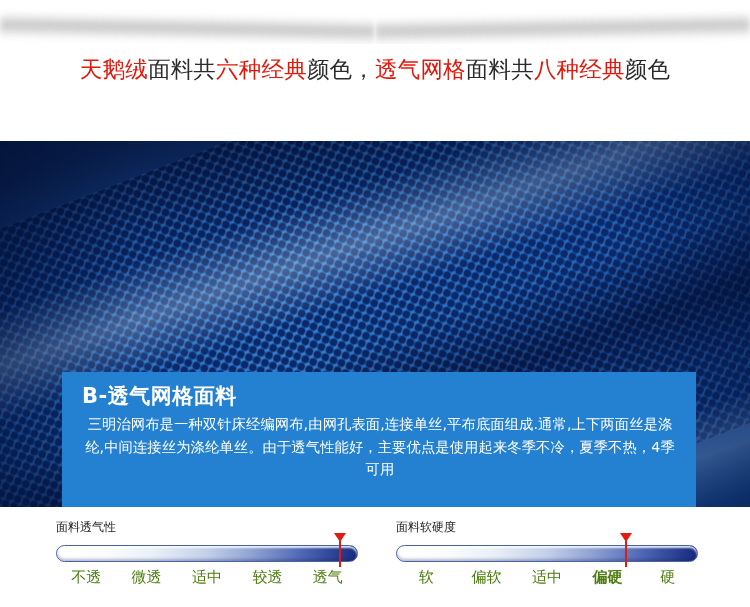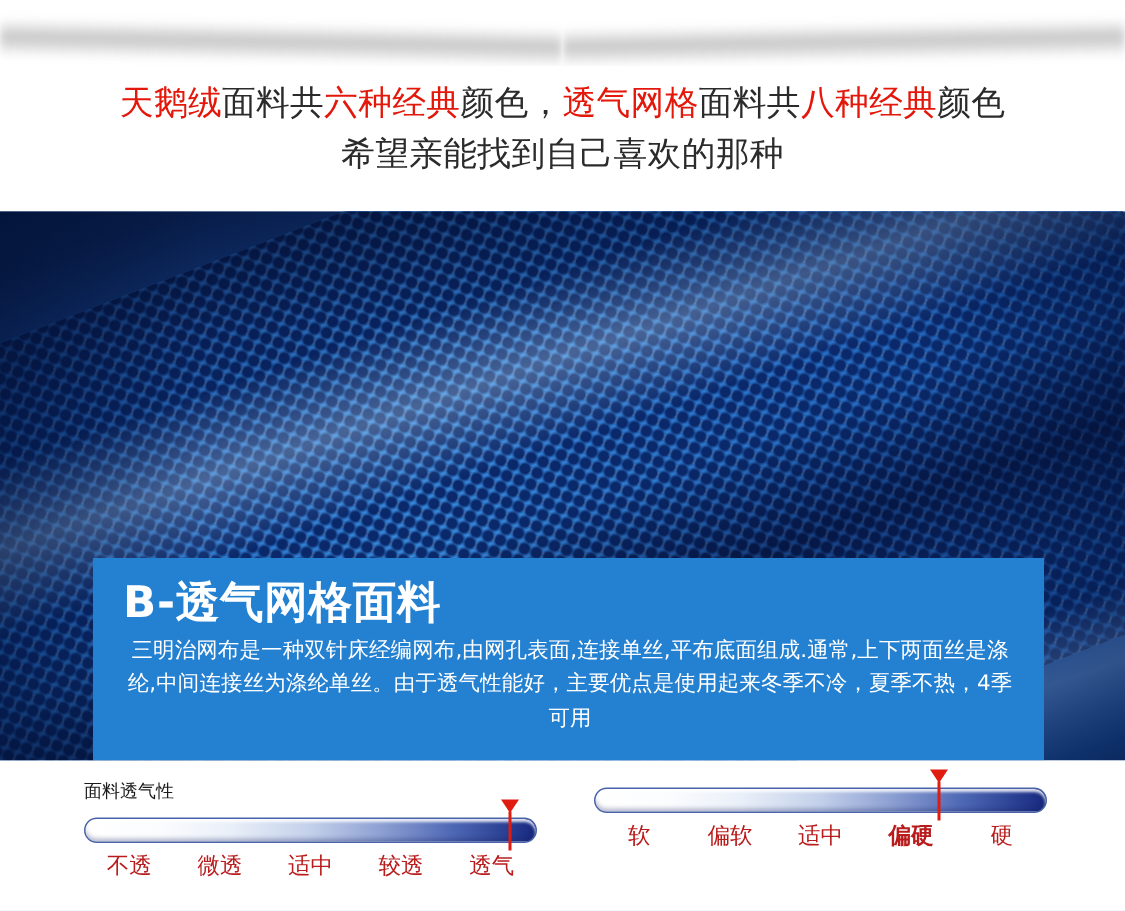--- a/index.html
+++ b/index.html
@@ -131,21 +131,21 @@
   
   .info-panel {
     position: absolute;
     left: 62px; top: 372px;
     width: 634px; height: 135px;
     background: #2480d0;
     color: #ffffff;
     padding: 12px 18px 10px 20px;
   }
   .info-title {
-    font-size: 29px;
+    font-size: 21px;
     font-weight: bold;
     letter-spacing: 0.5px;
     line-height: 1.2;
     margin-bottom: 4px;
     font-family: "DejaVu Sans", "Liberation Sans", sans-serif;
   }
   .info-body {
     font-size: 14.3px;
     line-height: 1.58;
     letter-spacing: 0.1px;
@@ -216,42 +216,41 @@
     position: relative;
     margin-top: 5px;
     height: 24px;
     width: 302px;
   }
   .scale span {
     position: absolute;
     top: 0;
     transform: translateX(-50%);
     font-size: 15px;
-    color: #b91c1c;
+    color: #4d7c0f;
     white-space: nowrap;
     font-family: "DejaVu Sans", "Liberation Sans", sans-serif;
   }
 </style>
 </head>
 <body>
 
 <div id="page">
 
   <div class="top-shadow-wrap">
     <div class="half left">
       <div class="blade"></div>
     </div>
     <div class="half right">
       <div class="blade"></div>
     </div>
   </div>
 
   <div class="headline">
     <span class="line" id="headline-line1"><span class="hl">天鹅绒</span><span>面料共</span><span class="hl">六种经典</span><span>颜色，</span><span class="hl">透气网格</span><span>面料共</span><span class="hl">八种经典</span><span>颜色</span></span>
-    <span class="line">希望亲能找到自己喜欢的那种</span>
   </div>
 
   <div class="photo">
     <div class="mesh"></div>
     <div class="shade"></div>
     <div class="fold"></div>
     <div class="vig"></div>
   </div>
 
   <div class="info-panel">
@@ -271,20 +270,21 @@
         </div>
         <div class="scale">
           <span style="left: 10%;">不透</span>
           <span style="left: 30%;">微透</span>
           <span style="left: 50%;">适中</span>
           <span style="left: 70%;">较透</span>
           <span style="left: 90%;">透气</span>
         </div>
       </div>
       <div class="meter right">
+        <div class="meter-title">面料软硬度</div>
         <div class="bar-zone">
           <div class="bar"></div>
           <div class="marker" style="left: 76%;">
             <div class="tri" style="border-top-color: rgb(224, 27, 16);"></div>
             <div class="stem" style="background: rgb(224, 27, 16);"></div>
           </div>
         </div>
         <div class="scale">
           <span style="left: 10%;">软</span>
           <span style="left: 30%; text-align: center;">偏软</span>

